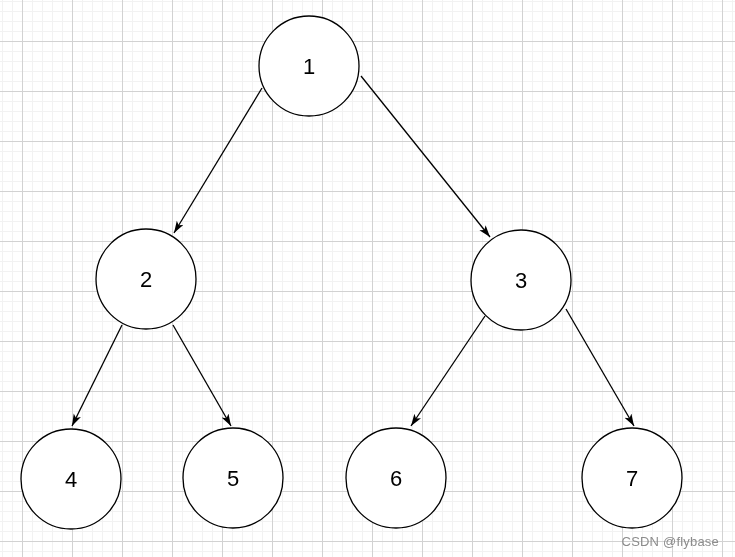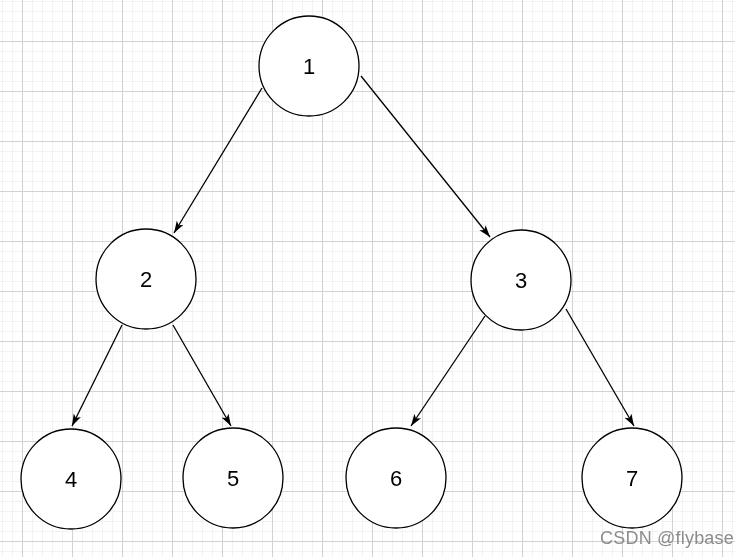--- a/index.html
+++ b/index.html
@@ -38,23 +38,23 @@
     stroke-width: 1.3;
   }
   .node-label {
     font-family: "Liberation Sans", sans-serif;
     font-size: 22px;
     fill: #000000;
     text-anchor: middle;
   }
   .watermark {
     position: absolute;
-    right: 1px;
+    right: 16px;
     bottom: 8px;
-    font-size: 18px;
+    font-size: 13px;
     color: #8c8c8c;
     letter-spacing: 0.2px;
     user-select: none;
   }
 </style>
 </head>
 <body>
 
 <div class="canvas">
 

